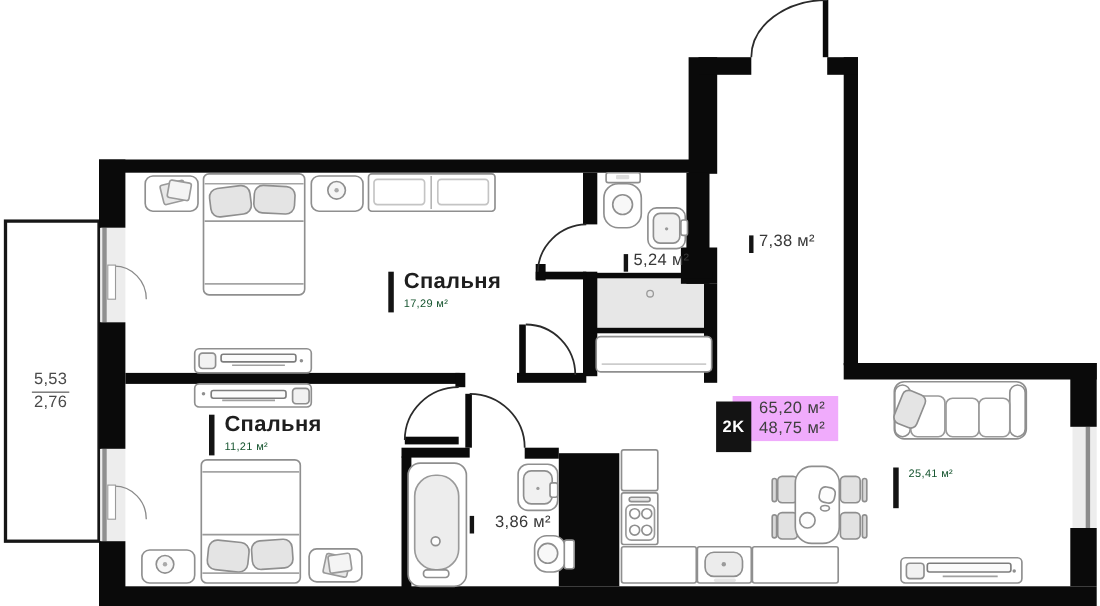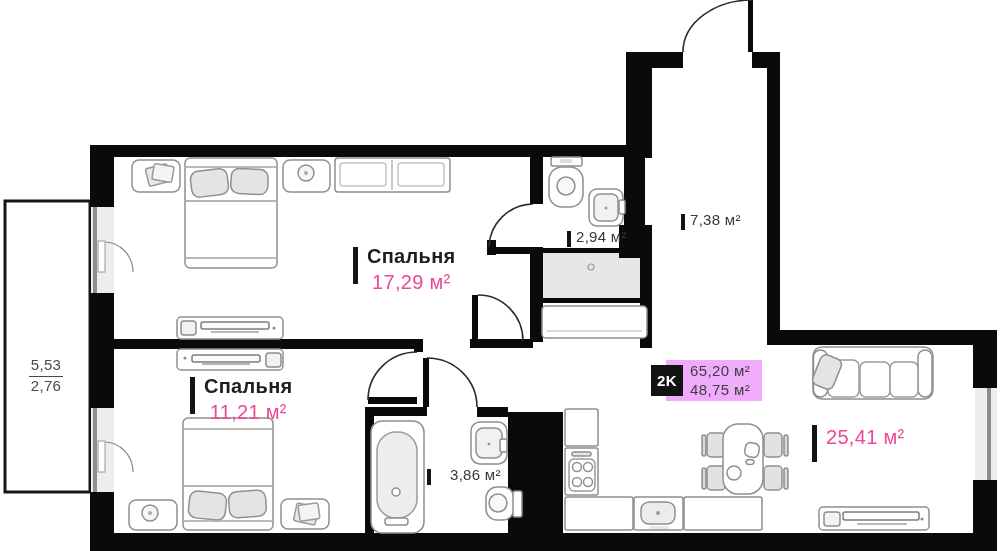--- a/index.html
+++ b/index.html
@@ -3,36 +3,36 @@
 <meta charset="utf-8">
 <style>
   html,body { margin:0; padding:0; background:#ffffff; }
   .plan {
     position:relative; width:1000px; height:551px; background:#ffffff;
     font-family:"Liberation Sans", sans-serif; overflow:hidden;
   }
   .plan svg { position:absolute; left:0; top:0; }
 
   
-  .lbl { position:absolute; display:flex; gap:9px; z-index:6; align-items:flex-start;text-align:center; }
+  .lbl { position:absolute; display:flex; gap:9px; z-index:6; align-items:flex-start; }
   .lbl .bar   { width:5px; height:37px; background:#141414; flex:none; margin-top:2px; }
   .lbl .bar-sm{ width:4px; height:16px; background:#141414; flex:none; margin-top:2px; }
   .lbl .name  { font-size:20px; font-weight:700; color:#1e1e1e; letter-spacing:.3px; line-height:1.15; }
-  .lbl .area  { font-size:20px; font-weight:400; color:#ec4899; letter-spacing:.3px; margin-top:3px; }
+  .lbl .area  { font-size:10px; font-weight:400; color:#14532d; letter-spacing:.3px; margin-top:3px; }
   .lbl .area-sm { font-size:15px; font-weight:400; color:#383838; letter-spacing:.3px; line-height:1.1; }
 
   .balcony-dims { position:absolute; left:20px; top:336px; width:52px; text-align:center;
-    font-size:15px; color:#4a4a4a; letter-spacing:.3px; z-index:6; line-height:1.25;margin-top:20px; }
+    font-size:15px; color:#4a4a4a; letter-spacing:.3px; z-index:6; line-height:1.25; }
   .balcony-dims .u { display:inline-block; border-bottom:1.6px solid #4a4a4a; padding:0 2px 1px 2px; }
 
   .badge-panel { position:absolute; left:666px; top:360px; width:96px; height:41px;
     background:#f0abfc; z-index:5; display:flex; flex-direction:column; justify-content:center;
     padding-left:24px; box-sizing:border-box; }
   .badge-panel .a1, .badge-panel .a2 { font-size:15px; color:#3e3e3e; letter-spacing:.4px; line-height:1.22; }
-  .badge-box { position:absolute; left:651px; top:365px; width:32px; height:31px; background:#131313;
+  .badge-box { position:absolute; left:651px; top:365px; width:32px; height:46px; background:#131313;
     color:#ffffff; font-size:15px; font-weight:700; display:flex; align-items:center; justify-content:center;
     z-index:6; letter-spacing:.5px; }
 </style>
 </head>
 <body>
 
 <div class="plan">
 
   <svg width="1000" height="551" viewBox="0 0 1000 551">
 
@@ -276,21 +276,21 @@
 
   <div class="lbl" style="left:812px; top:423px;">
     <div class="bar"></div>
     <div>
       <div class="area">25,41 м²</div>
     </div>
   </div>
 
   <div class="lbl" style="left:567px; top:229px; gap:5px;">
     <div class="bar-sm"></div>
-    <div class="area-sm">2,94 м²</div>
+    <div class="area-sm">5,24 м²</div>
   </div>
 
   <div class="lbl" style="left:681px; top:212px; gap:5px;">
     <div class="bar-sm"></div>
     <div class="area-sm">7,38 м²</div>
   </div>
 
   <div class="lbl" style="left:427px; top:467px; gap:19px;">
     <div class="bar-sm"></div>
     <div class="area-sm">3,86 м²</div>

